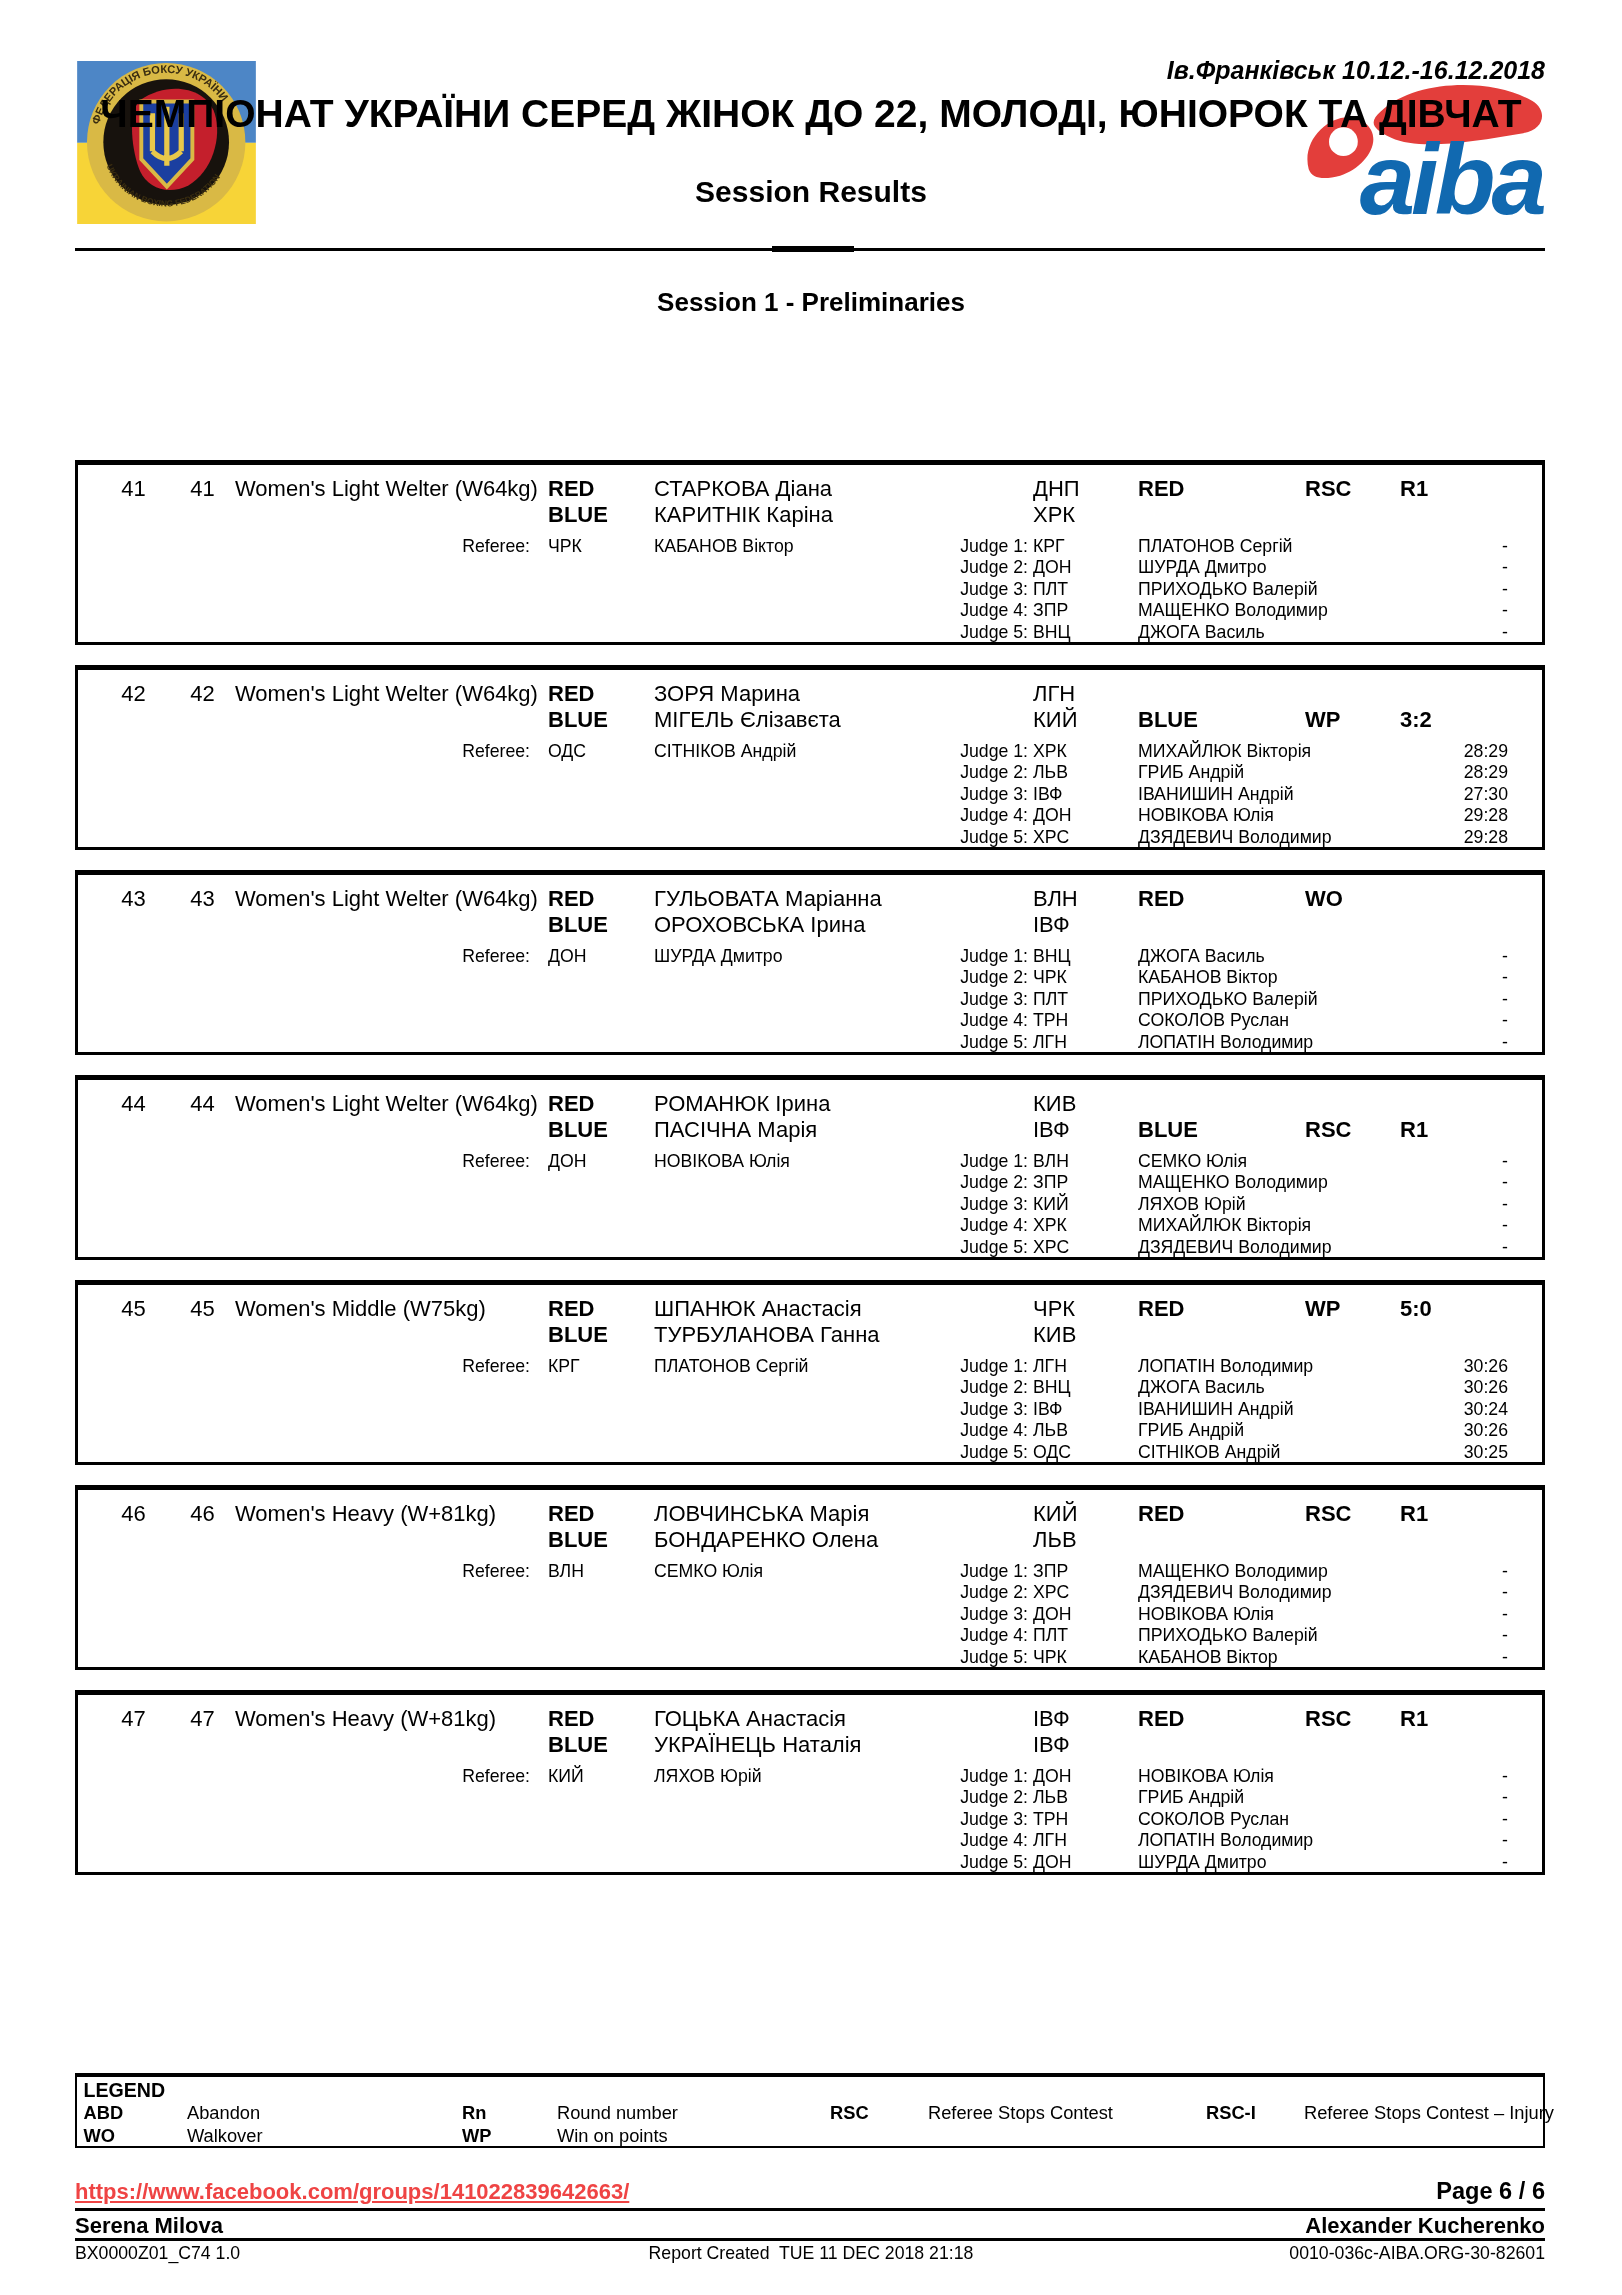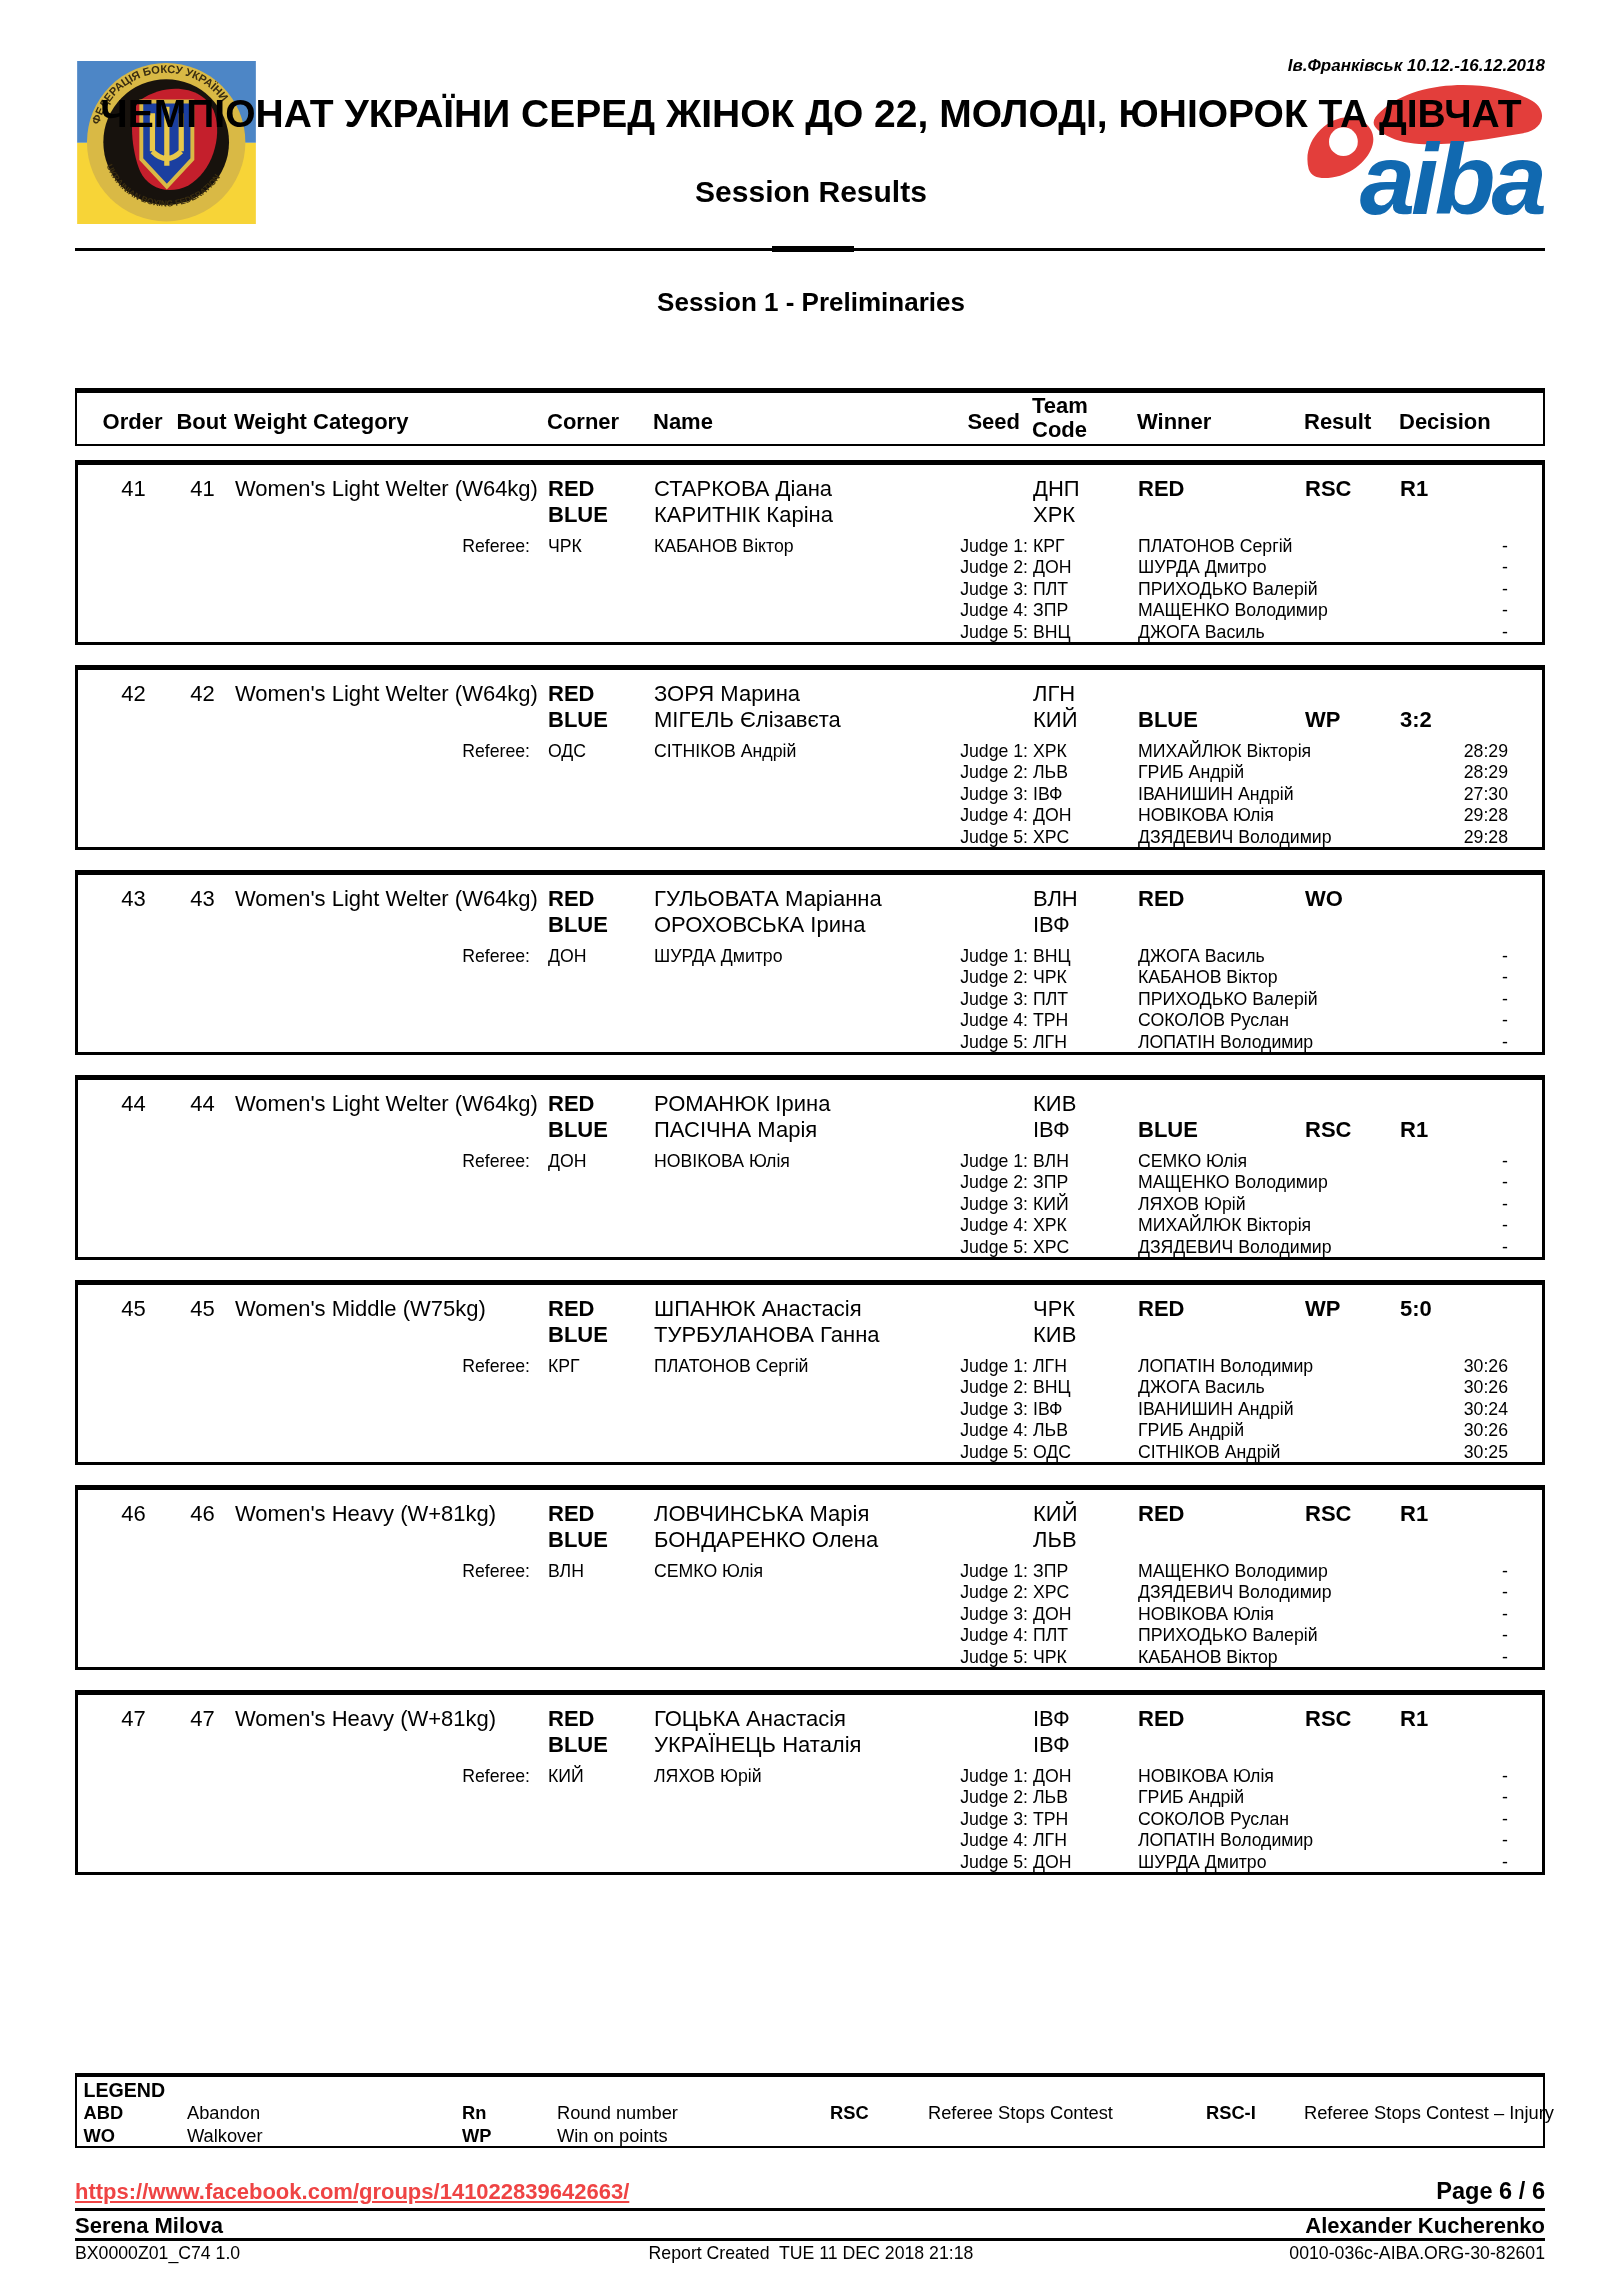--- a/index.html
+++ b/index.html
@@ -1,20 +1,20 @@
 <!DOCTYPE html>
 <html style="font-size:10.5px"><head>
 <meta charset="utf-8">
 <style>
   html,body{margin:0;padding:0;background:#e8e8e8;}
   .page{position:relative;width:1622px;height:2295px;background:#ffffff;
         font-family:"Liberation Sans",sans-serif;color:#000;overflow:hidden;}
   .abs{position:absolute;white-space:pre;}
   
-  .loc-date{top:56px;right:77px;font-size:17px;font-weight:bold;font-style:italic;z-index:6;}
+  .loc-date{top:56px;right:77px;font-size:25px;font-weight:bold;font-style:italic;z-index:6;}
   .main-title{top:92px;left:0;width:100%;text-align:center;font-size:39px;font-weight:bold;z-index:5;white-space:nowrap;}
   .report-type{top:175px;left:0;width:100%;text-align:center;font-size:30px;font-weight:bold;z-index:5;}
   .hr-top{top:248px;left:75px;width:1470px;height:2.6px;background:#000;}
   .hr-top-seg{top:246px;left:772px;width:82px;height:5.9px;background:#000;}
   .session-name{top:287px;left:0;width:100%;text-align:center;font-size:26px;font-weight:bold;}
   .session-dt{top:340px;left:0;width:100%;text-align:center;font-size:27.5px;font-weight:bold;}
   .logo-left{top:61px;left:77px;width:179px;height:163px;z-index:1;}
   .logo-right{top:71px;left:1302px;width:247px;height:157px;z-index:1;}
   
   .thead{top:388px;left:75px;width:1470px;height:58px;border:2.6px solid #000;border-top-width:5.9px;
@@ -103,32 +103,20 @@
     <text x="88" y="218" font-size="152" font-weight="bold" font-style="italic" fill="#1169b0" font-family="Liberation Sans, sans-serif" letter-spacing="-6">aiba</text>
   </svg>
 
   <div class="abs loc-date">Ів.Франківськ 10.12.-16.12.2018</div>
   <div class="abs main-title">ЧЕМПІОНАТ УКРАЇНИ СЕРЕД ЖІНОК ДО 22, МОЛОДІ, ЮНІОРОК ТА ДІВЧАТ</div>
   <div class="abs report-type">Session Results</div>
   <div class="abs hr-top"></div>
   <div class="abs hr-top-seg"></div>
   <div class="abs session-name">Session 1 - Preliminaries</div>
 
-  <div class="thead">
-    <div class="hcell h-order">Order</div>
-    <div class="hcell h-bout">Bout</div>
-    <div class="hcell h-weight">Weight Category</div>
-    <div class="hcell h-corner">Corner</div>
-    <div class="hcell h-name">Name</div>
-    <div class="hcell h-seed">Seed</div>
-    <div class="hcell h-team"><span>Team</span><br><span>Code</span></div>
-    <div class="hcell h-winner">Winner</div>
-    <div class="hcell h-result">Result</div>
-    <div class="hcell h-decision">Decision</div>
-  </div>
 
   <div class="bouts">
       <div class="bout-box">
     <div class="brow red">
       <div class="cell c-order">41</div>
       <div class="cell c-bout">41</div>
       <div class="cell c-weight">Women's Light Welter (W64kg)</div>
       <div class="cell c-corner">RED</div>
       <div class="cell c-name">СТАРКОВА Діана</div>
       <div class="cell c-team">ДНП</div>

